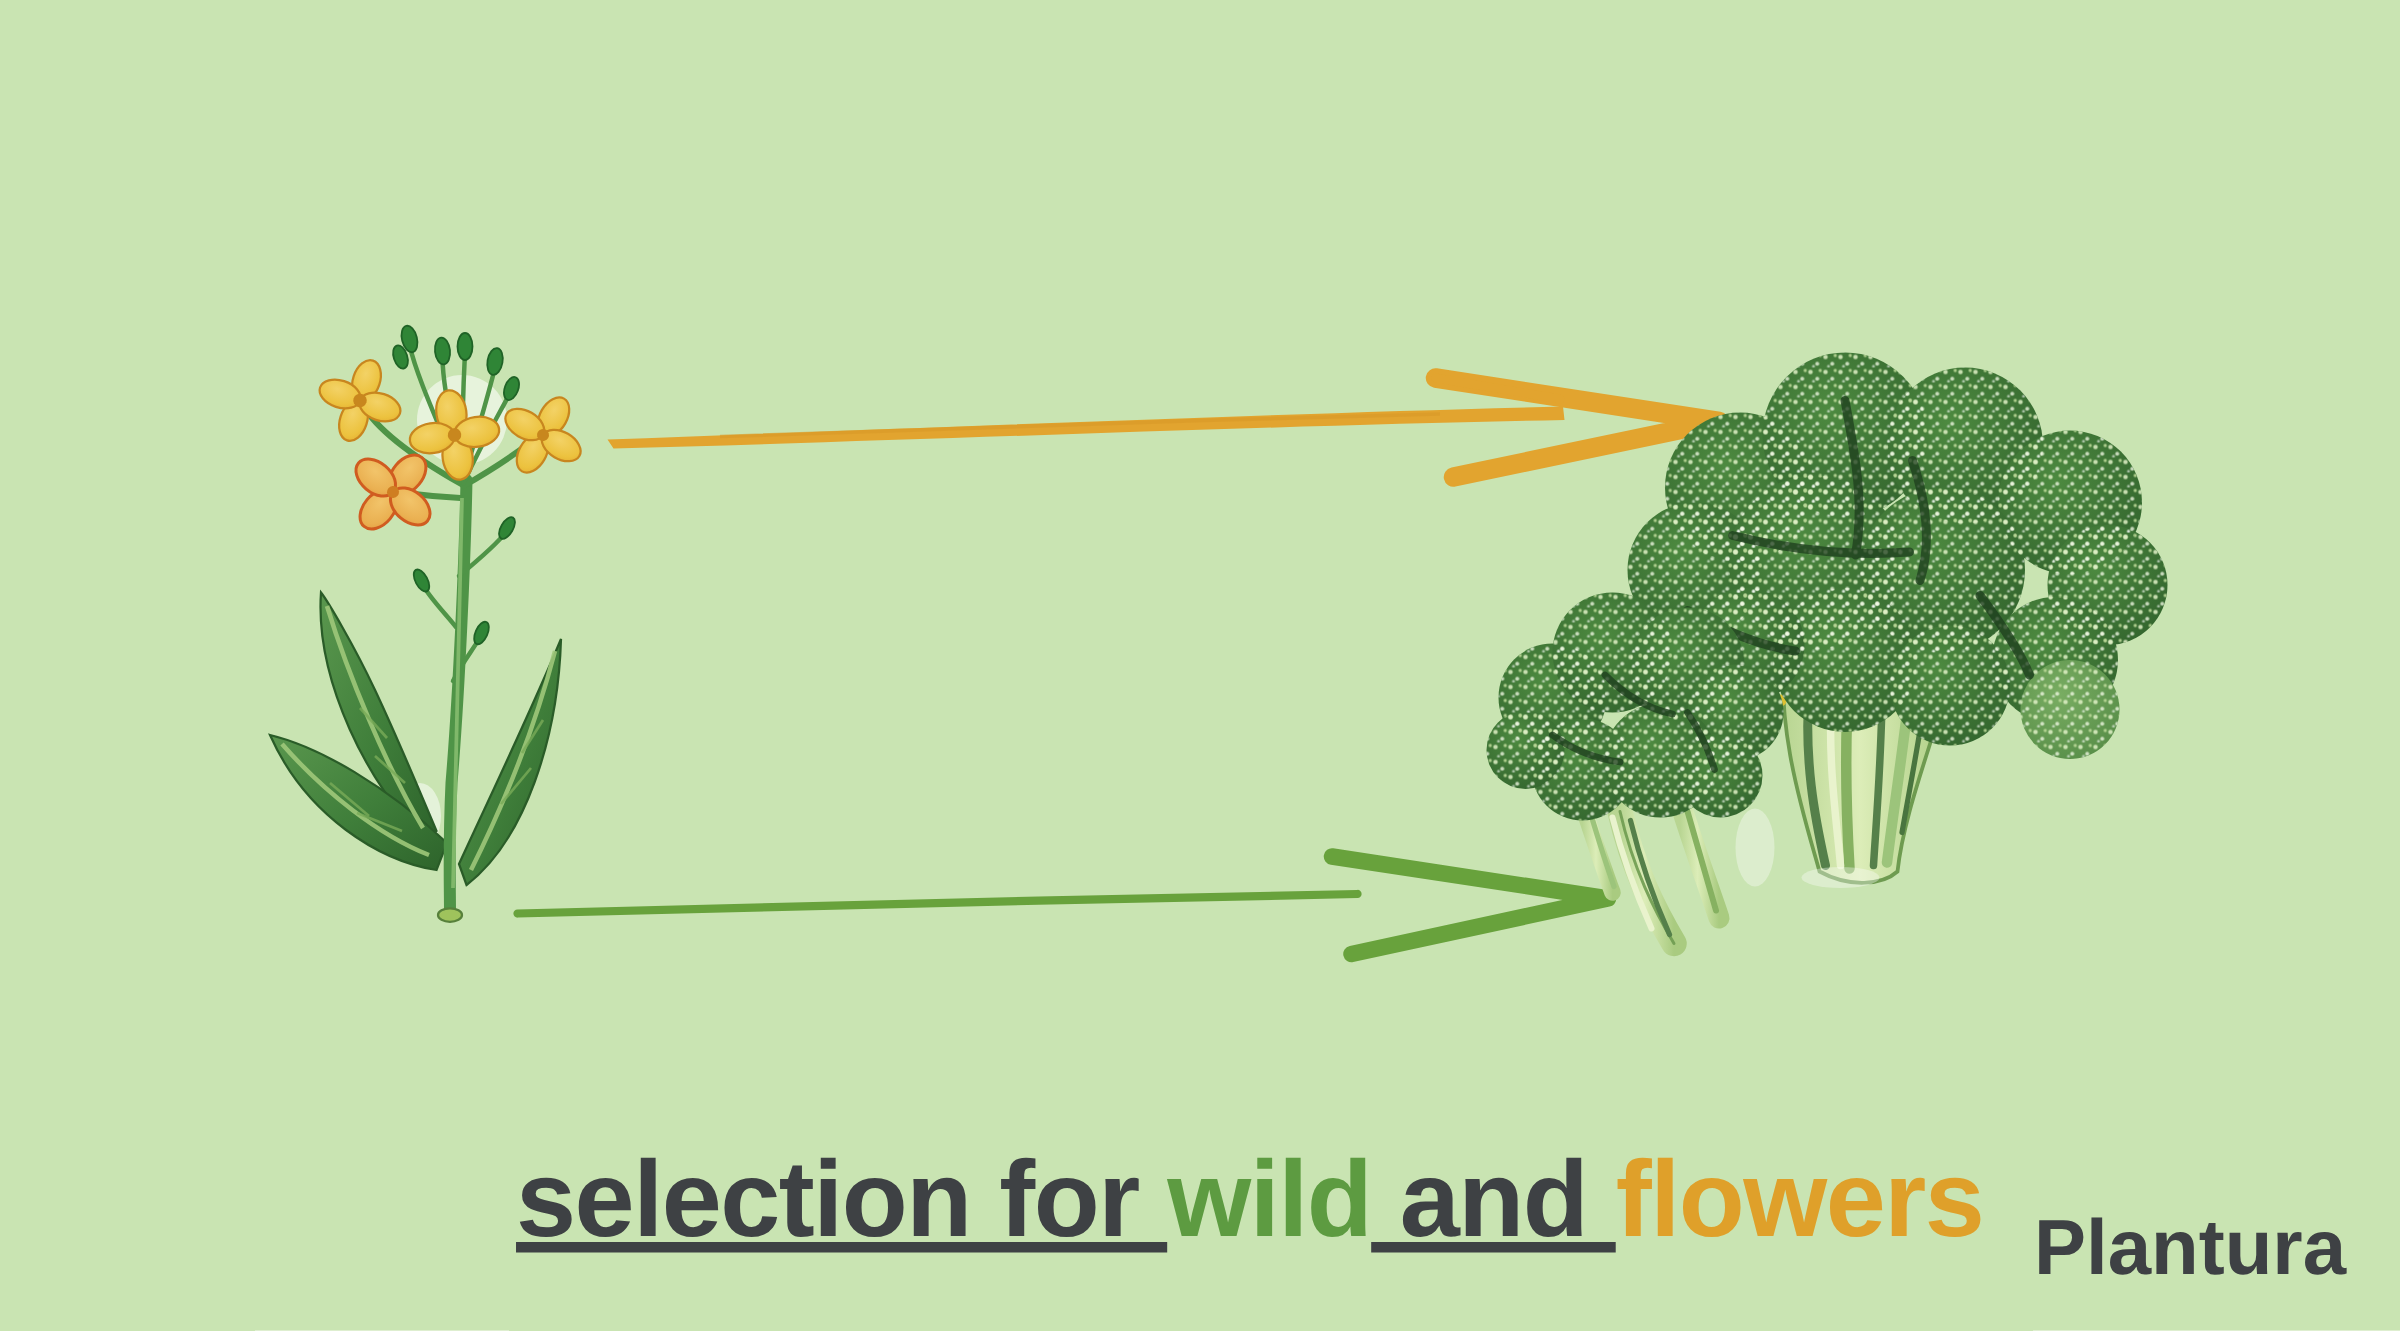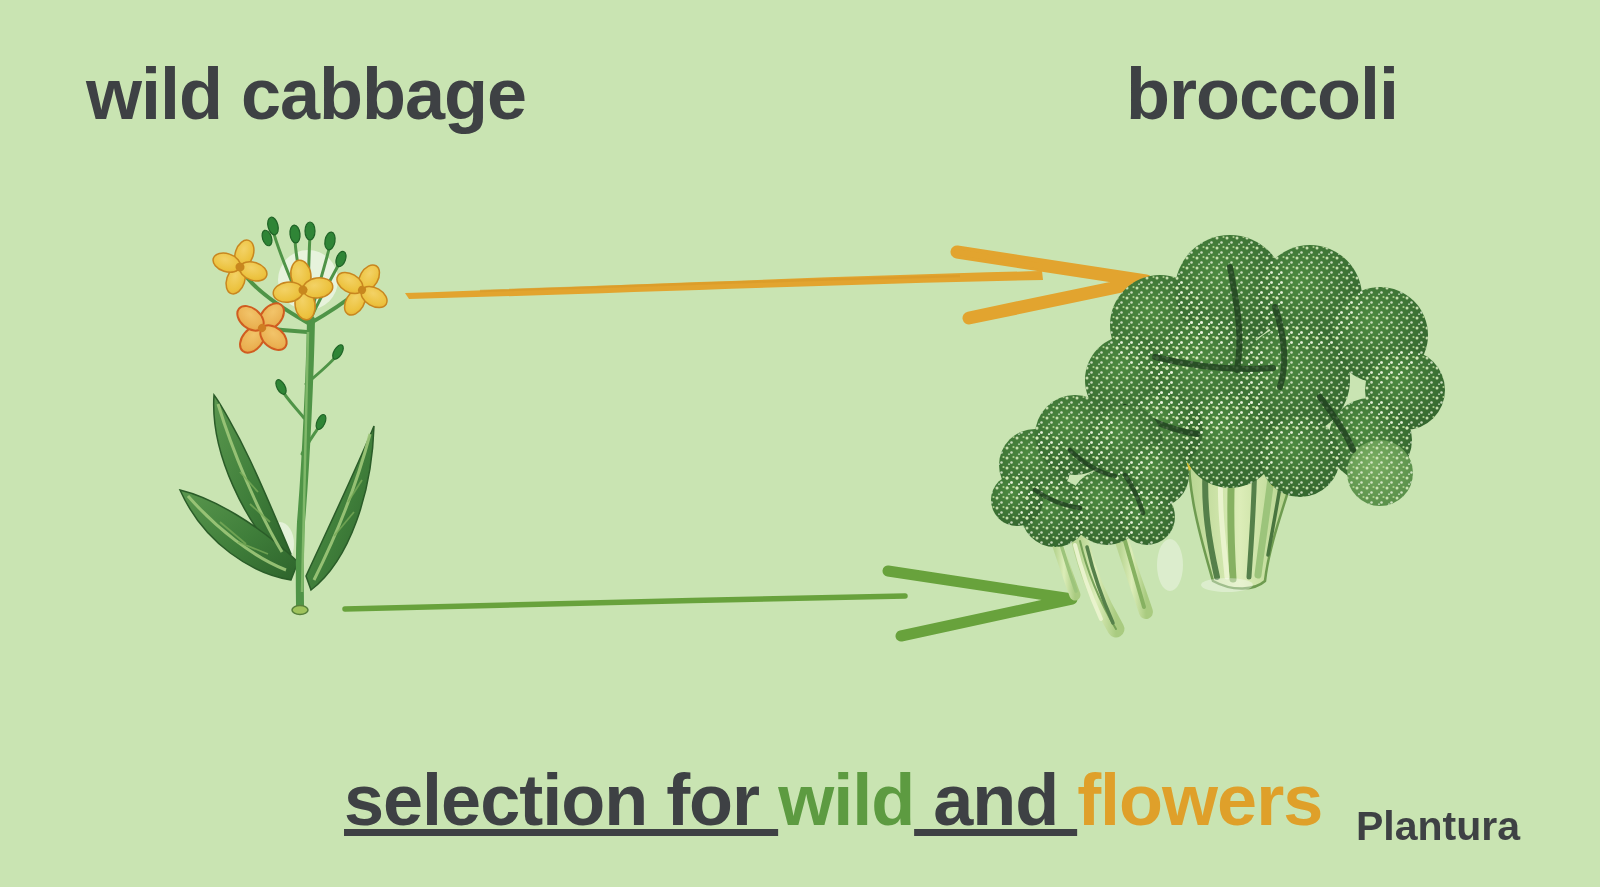--- a/index.html
+++ b/index.html
@@ -24,21 +24,21 @@
     position:absolute;left:268px;top:692px;
     font-size:72px;font-weight:bold;line-height:1;
     letter-spacing:-1px;
     white-space:pre;
   }
   .cap-dark{color:var(--caption-text,#3e4144);text-decoration:underline;}
   .cap-green{color:var(--stems-green,#5d9b41);}
   .cap-orange{color:var(--flowers-orange,#dfa02a);margin-top:32px;}
   #brand{
     position:absolute;left:1356px;top:806px;
-    font-size:41px;font-weight:bold;line-height:1;
+    font-size:52px;font-weight:bold;line-height:1;
     color:var(--title-text,#3e4144);
     white-space:pre;
   }
   .layer{position:absolute;}
   svg{display:block;overflow:visible;}
 </style>
 </head>
 <body>
 
 <div id="stage">
@@ -269,21 +269,19 @@
       <use href="#headS" fill="url(#floretG)"></use>
       <use href="#headS" fill="url(#speck)"></use>
       <g stroke="#1d3d1d" stroke-width="4.5" fill="none" opacity="0.75" stroke-linecap="round">
         <path d="M95,215 C110,230 126,238 140,241"></path>
         <path d="M150,240 C160,255 165,268 168,278"></path>
         <path d="M60,255 C75,266 90,271 105,273"></path>
       </g>
     </g>
   </svg>
 
-  <div class="title" id="title-left">wild cabbage</div>
-  <div class="title" id="title-right">broccoli</div>
 
   <div id="caption">
     <span class="cap-dark">selection for </span><span class="cap-green">wild</span><span class="cap-dark"> and </span><span class="cap-orange">flowers</span>
   </div>
 
   <div id="brand">Plantura</div>
 </div>
 
 </body></html>

